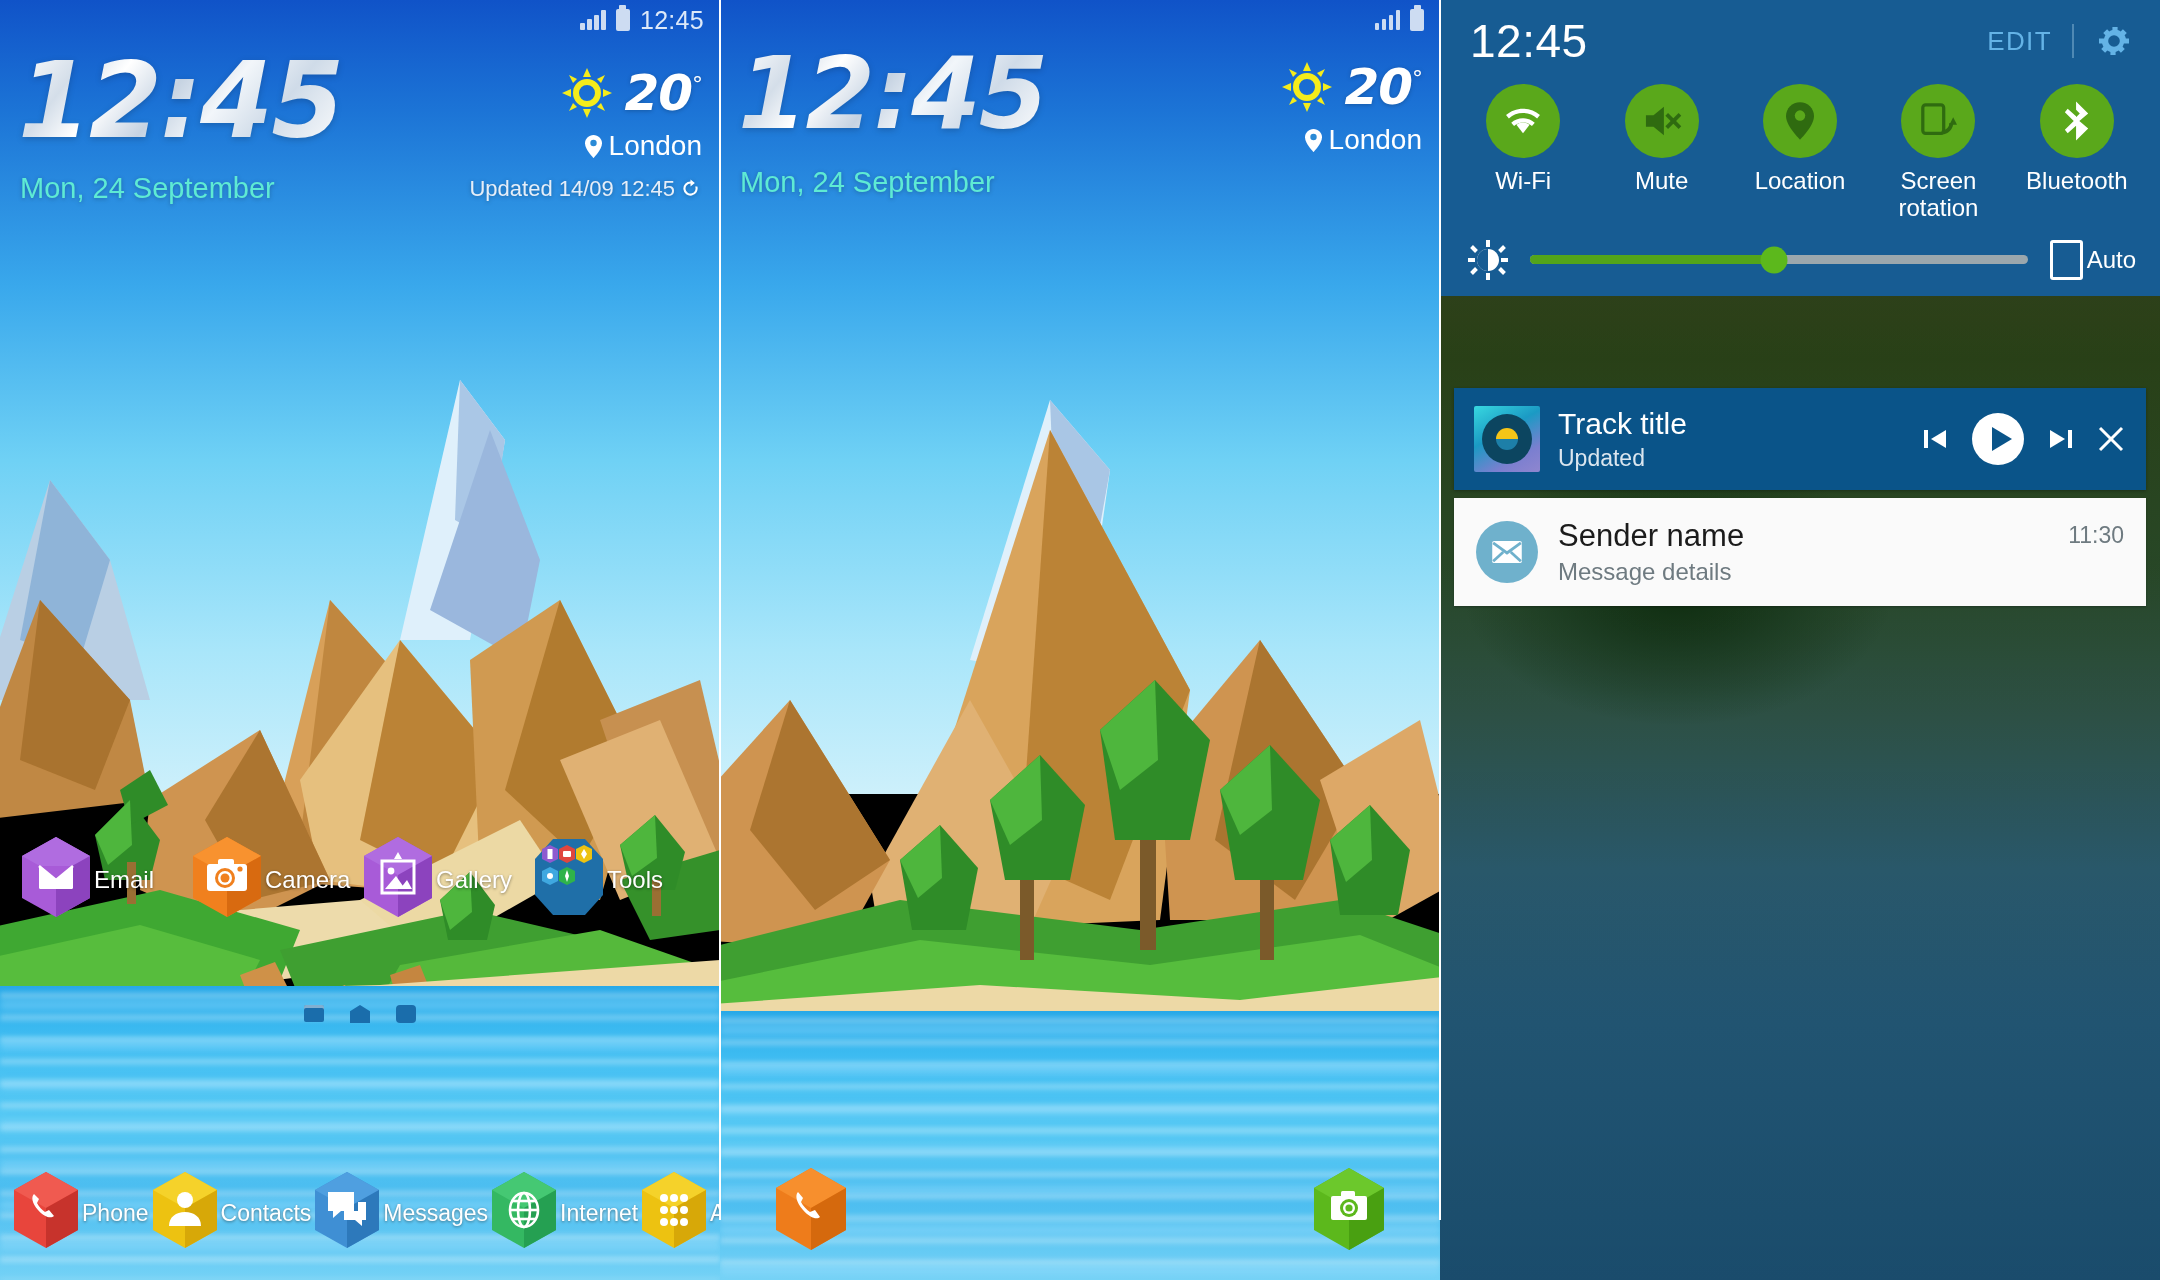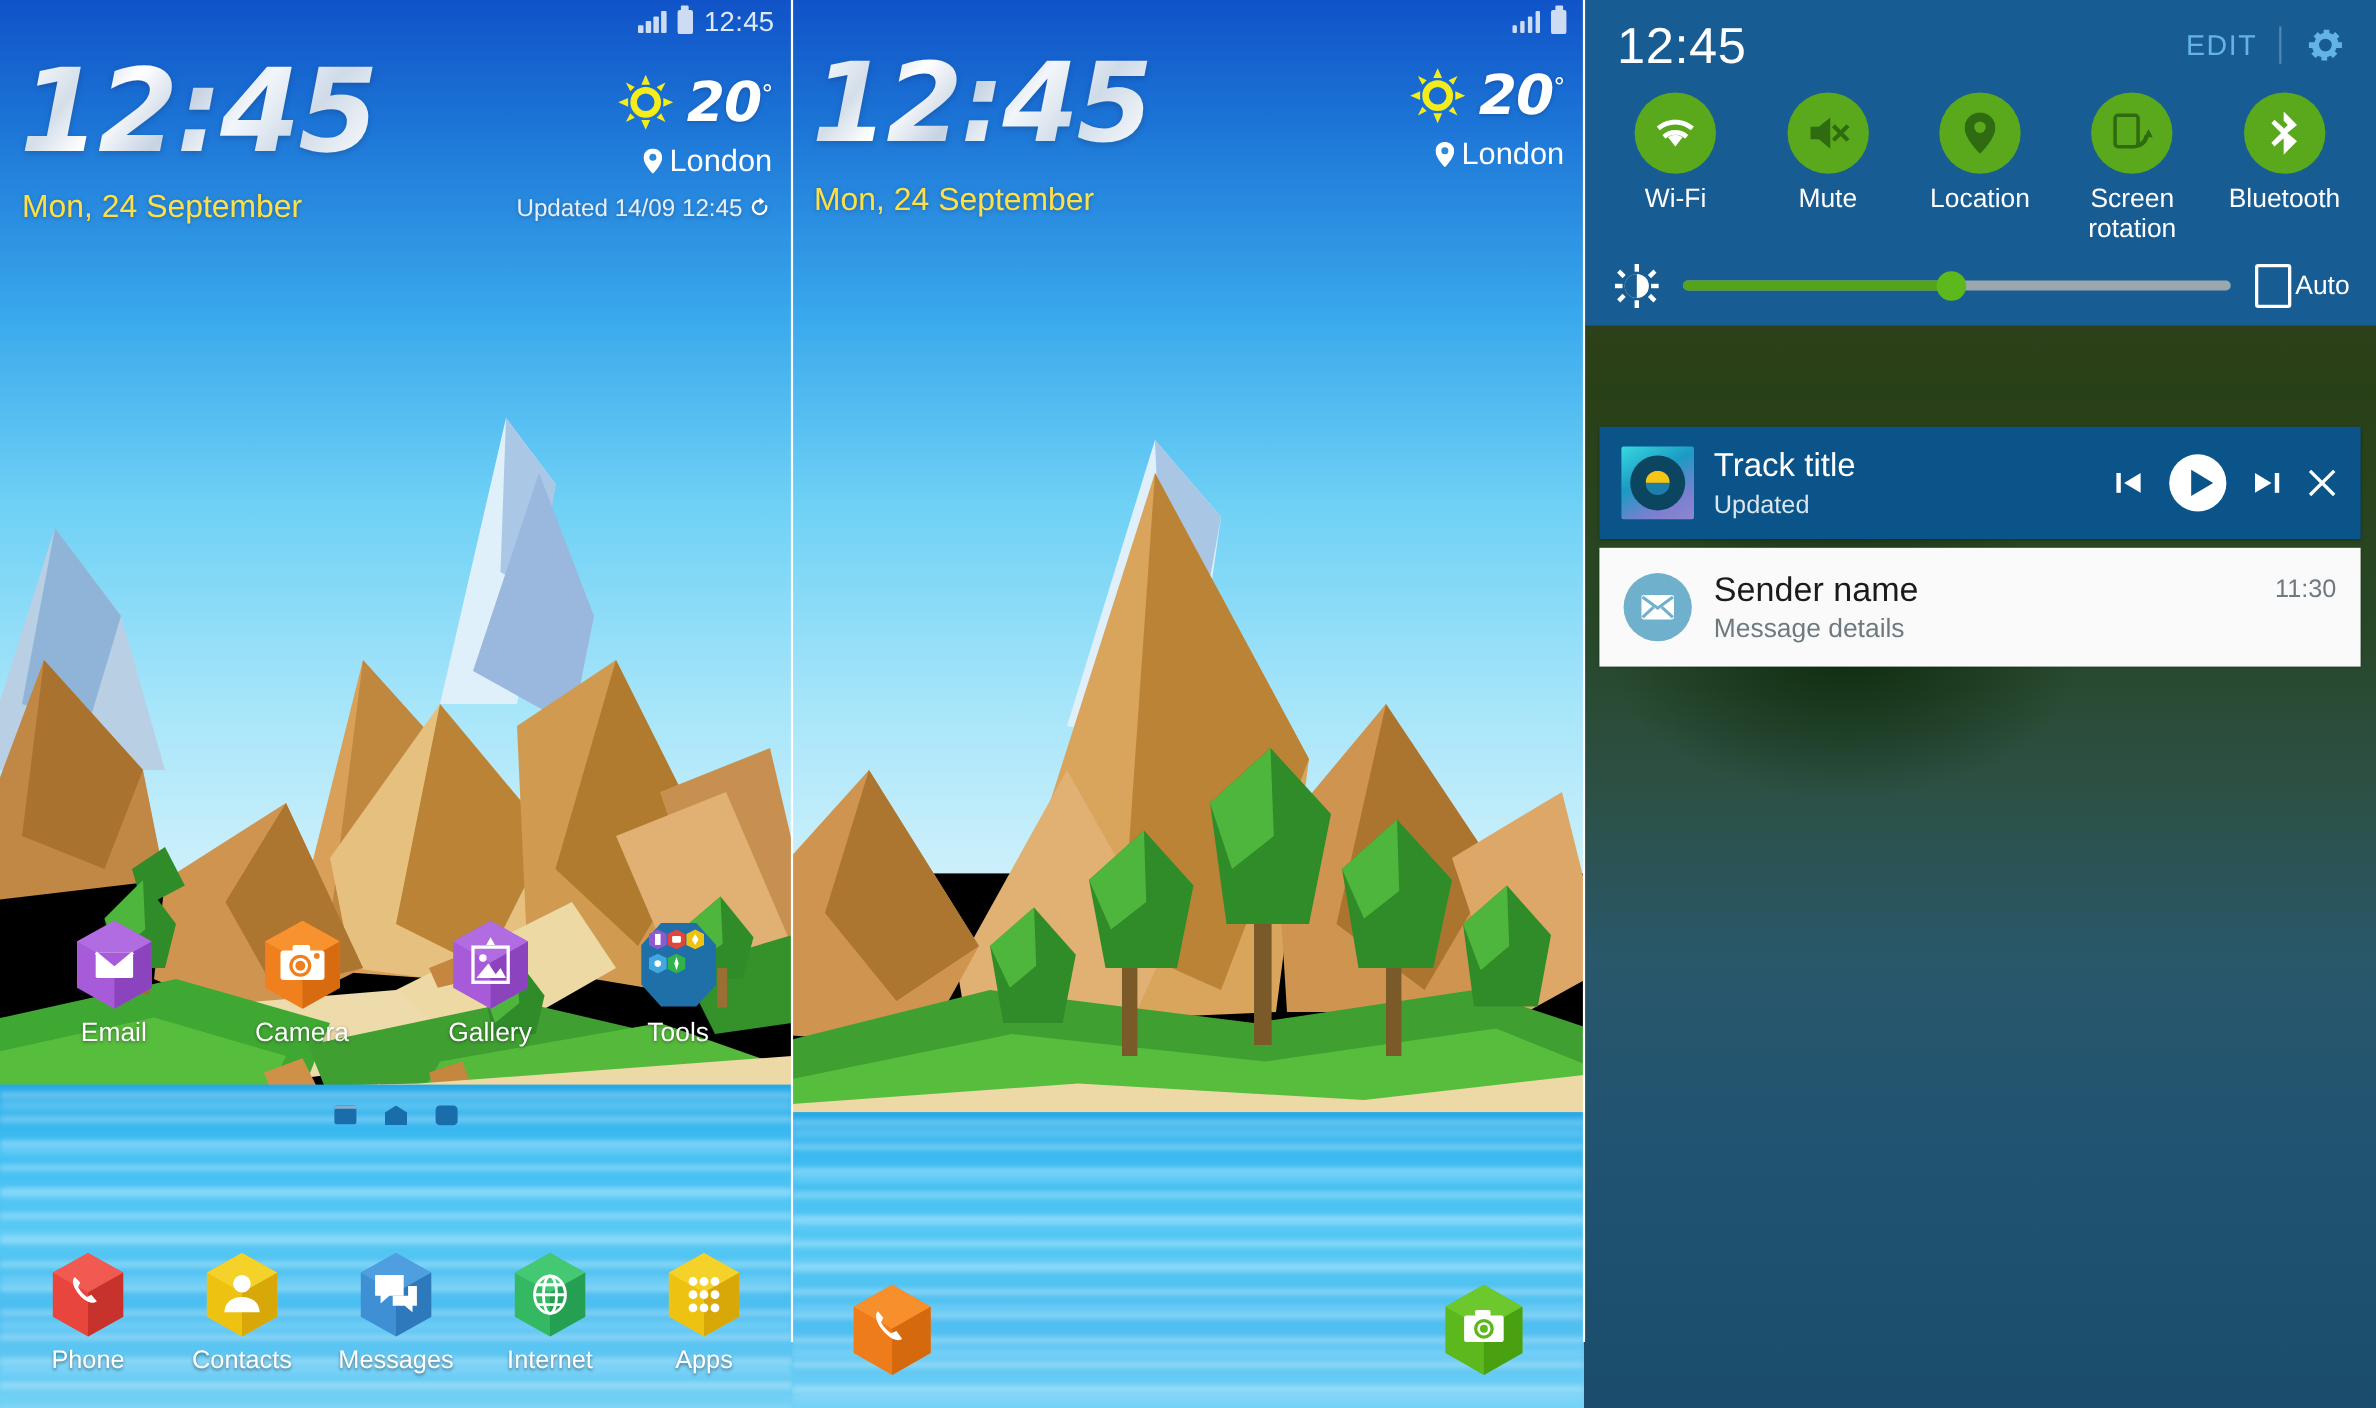--- a/index.html
+++ b/index.html
@@ -79,27 +79,27 @@
   .sun svg{display:block}
   .temp {
     font-size:50px; font-weight:700; font-style:italic; color:#fff;
     letter-spacing:-1px; font-family:"DejaVu Sans", sans-serif;
     filter:drop-shadow(0 1px 2px rgba(0,0,0,.22));
   }
   .temp sup { font-size:22px; vertical-align:super; font-weight:400; }
   .wx-loc { display:flex; align-items:center; justify-content:flex-end; gap:7px; margin-top:8px; color:#fff; font-size:28px; }
   .pin { width:17px; height:23px; flex:0 0 auto; }
   .cw-date { display:flex; align-items:center; justify-content:space-between; padding:0 20px; margin-top:10px; }
-  .datetxt { color:#fde047; font-size:29px; filter:drop-shadow(0 1px 2px rgba(0,0,0,.25)); }
+  .datetxt { color:#5eead4; font-size:29px; filter:drop-shadow(0 1px 2px rgba(0,0,0,.25)); }
   .updated { color:#e6eef8; font-size:22px; display:flex; align-items:center; gap:6px; filter:drop-shadow(0 1px 2px rgba(0,0,0,.25)); }
   .refresh { width:19px; height:19px; }
 
   
   .appgrid { position:absolute; z-index:30; left:0; right:0; top:835px; display:flex; padding:0 18px; }
-  .appcell { flex:1; display:flex; flex-direction:column; align-items:center; }
+  .appcell { flex:1; display:flex; flex-direction:row; align-items:center; }
   .hex { width:76px; height:84px; position:relative; }
   .hex svg { display:block; }
   .applabel { margin-top:6px; color:#fff; font-size:24px; text-shadow:0 1px 3px rgba(0,0,0,.45); }
 
   
   .navind { position:absolute; z-index:30; left:0; right:0; top:1005px; display:flex; justify-content:center; gap:26px; }
   .navind span { display:block; }
   .nav-recent { width:20px; height:17px; background:#1a6dab; border-radius:2px;
     box-shadow: inset 0 3px 0 0 rgba(255,255,255,.45);}
   .nav-home { width:20px; height:18px; background:#1a6dab; clip-path:polygon(50% 0,100% 35%,100% 100%,0 100%,0 35%); }

